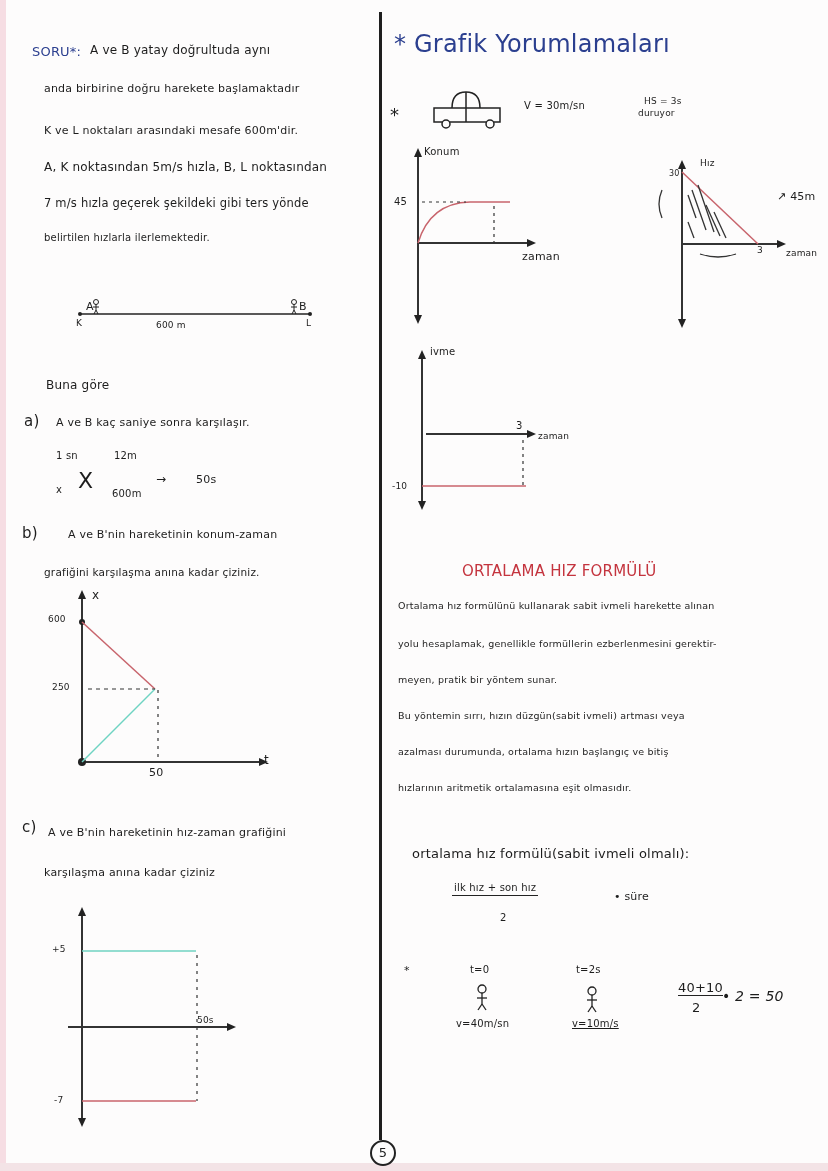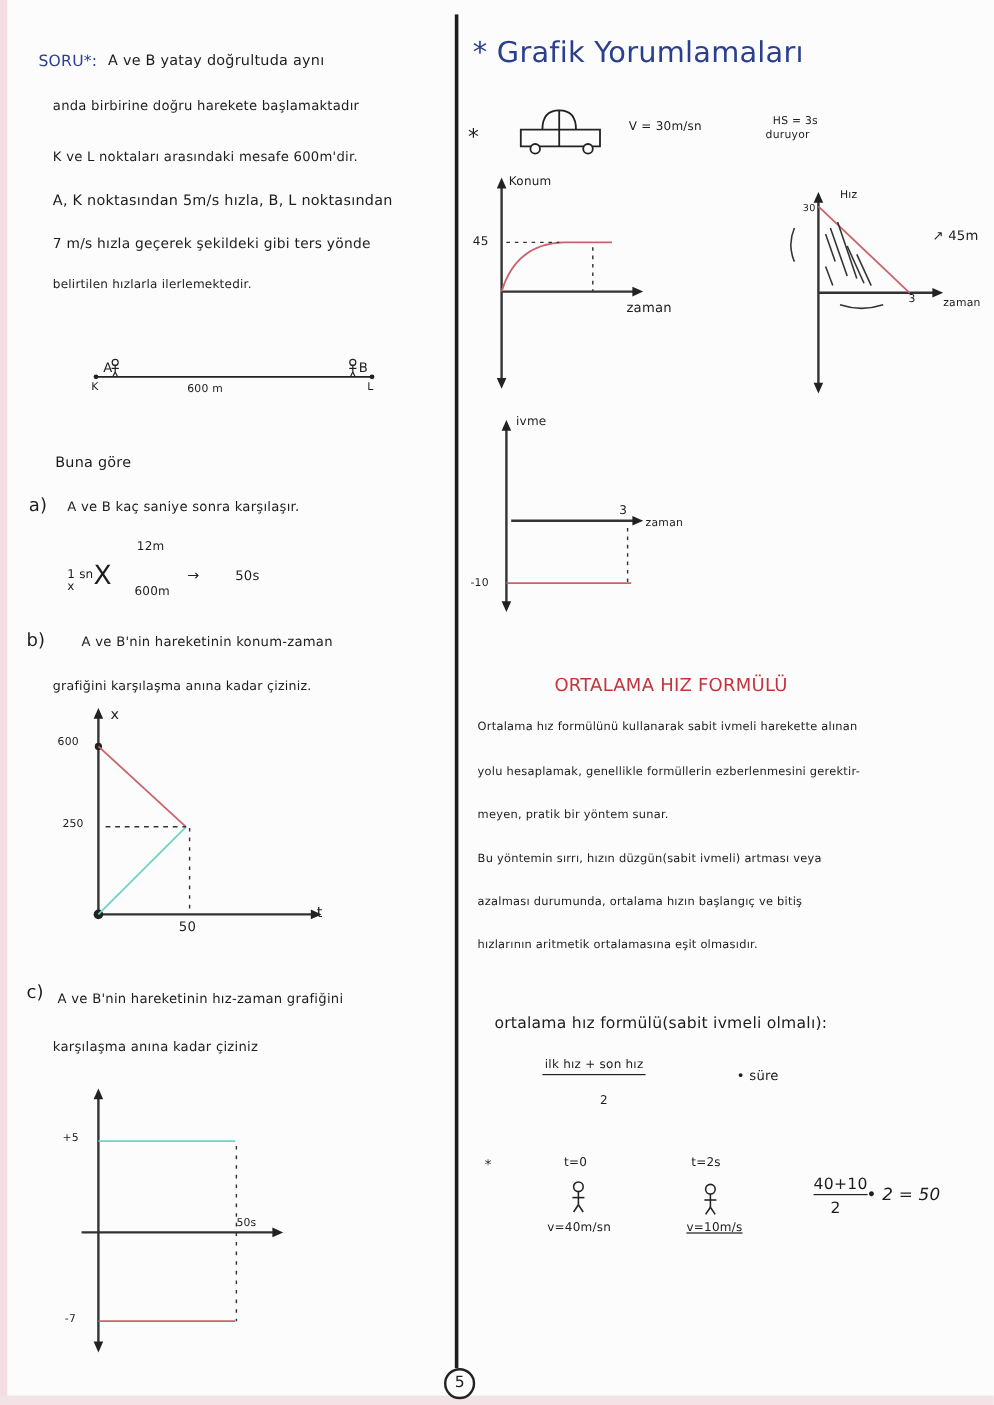--- a/index.html
+++ b/index.html
@@ -54,21 +54,21 @@
 <span class="t" style="left:86px;top:300px;font-size:11px;">A</span>
 <span class="t" style="left:299px;top:300px;font-size:11px;">B</span>
 <span class="t" style="left:76px;top:318px;font-size:9px;">K</span>
 <span class="t" style="left:306px;top:318px;font-size:9px;">L</span>
 <span class="t" style="left:156px;top:320px;font-size:9px;">600 m</span>
 
 <span class="t" style="left:46px;top:378px;">Buna göre</span>
 
 <span class="t mid" style="left:24px;top:412px;">a)</span>
 <span class="t" style="left:56px;top:416px;font-size:11px;">A ve B kaç saniye sonra karşılaşır.</span>
-<span class="t" style="left:56px;top:450px;font-size:10px;margin-top:24px;">1 sn</span>
+<span class="t" style="left:56px;top:450px;font-size:10px;">1 sn</span>
 <span class="t" style="left:114px;top:450px;font-size:10px;">12m</span>
 <span class="t" style="left:56px;top:484px;font-size:10px;">x</span>
 <span class="t" style="left:78px;top:468px;font-size:22px;">X</span>
 <span class="t" style="left:112px;top:488px;font-size:10px;">600m</span>
 <span class="t" style="left:156px;top:472px;font-size:12px;">→</span>
 <span class="t" style="left:196px;top:473px;font-size:11px;">50s</span>
 
 <span class="t mid" style="left:22px;top:524px;">b)</span>
 <span class="t" style="left:56px;top:528px;font-size:11px;margin-left:12px;">A ve B'nin hareketinin konum-zaman</span>
 <span class="t" style="left:44px;top:566px;font-size:10.5px;">grafiğini karşılaşma anına kadar çiziniz.</span>

